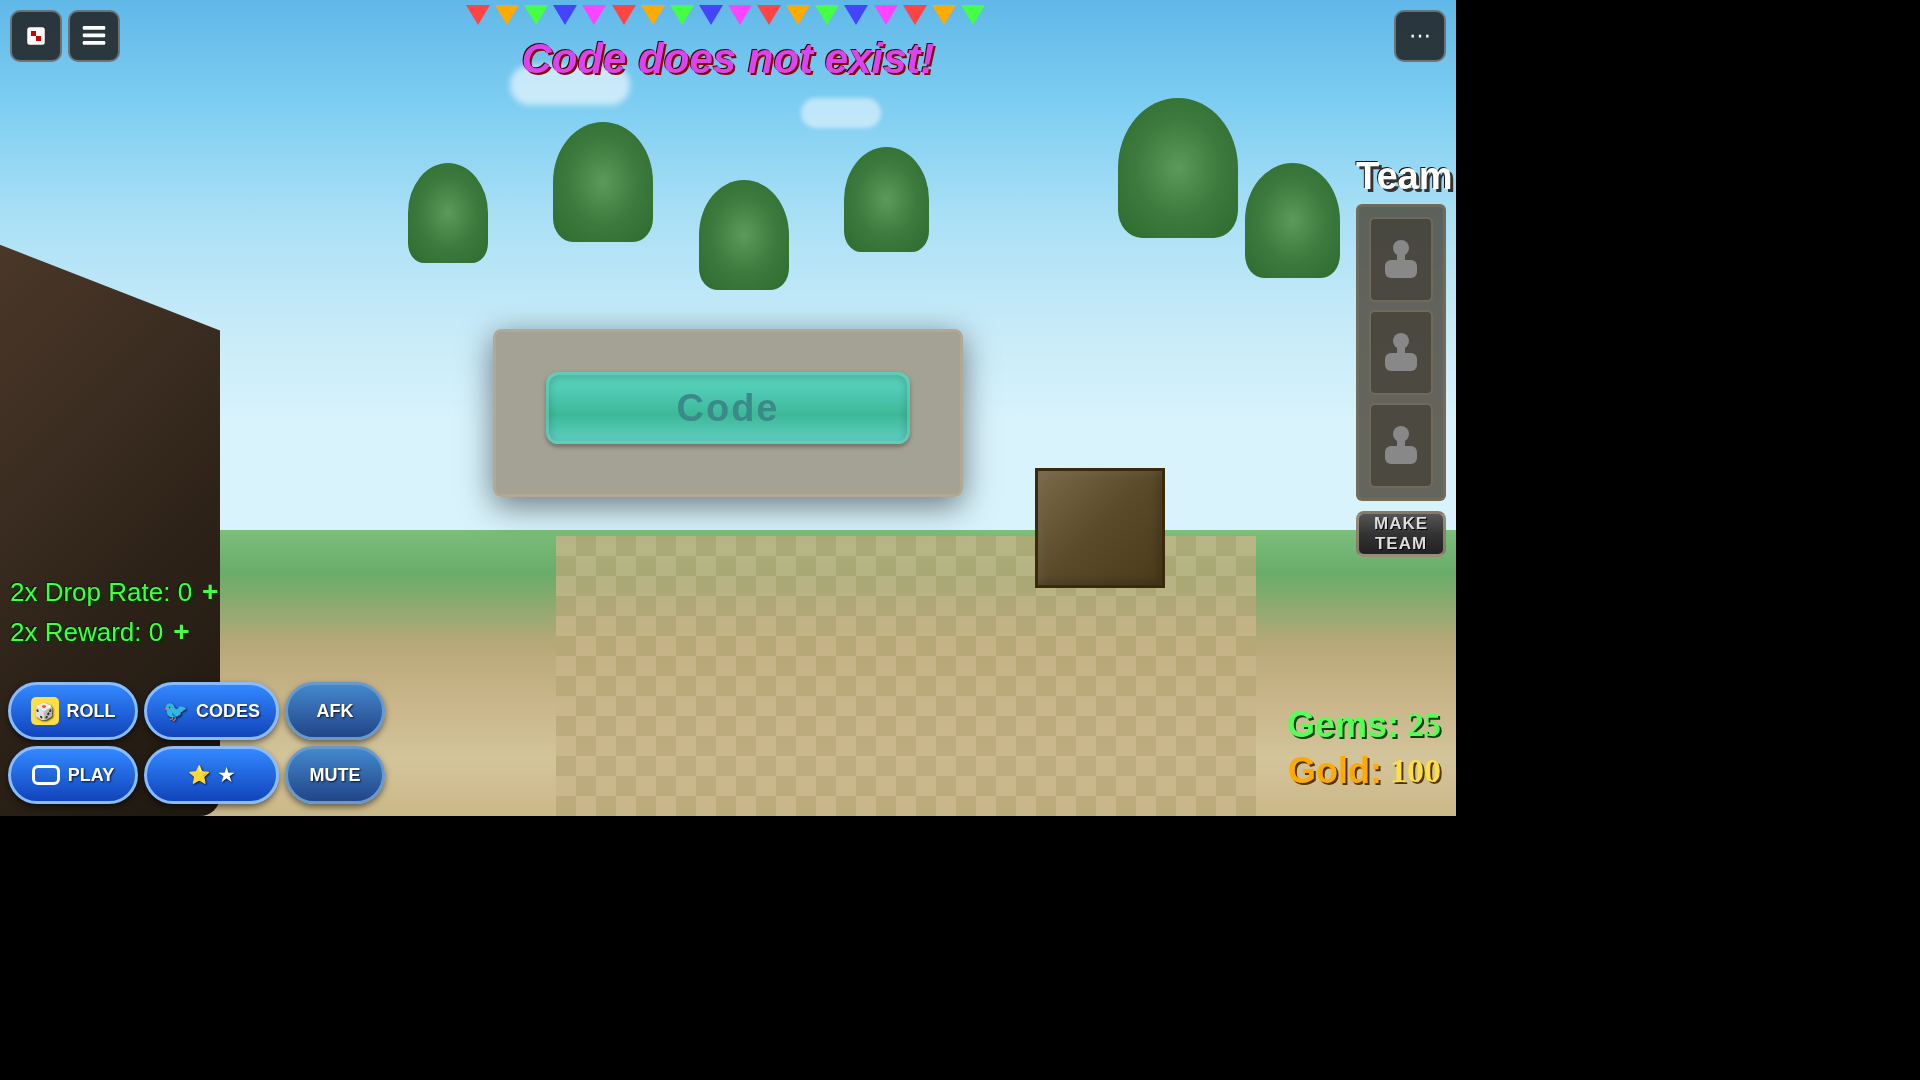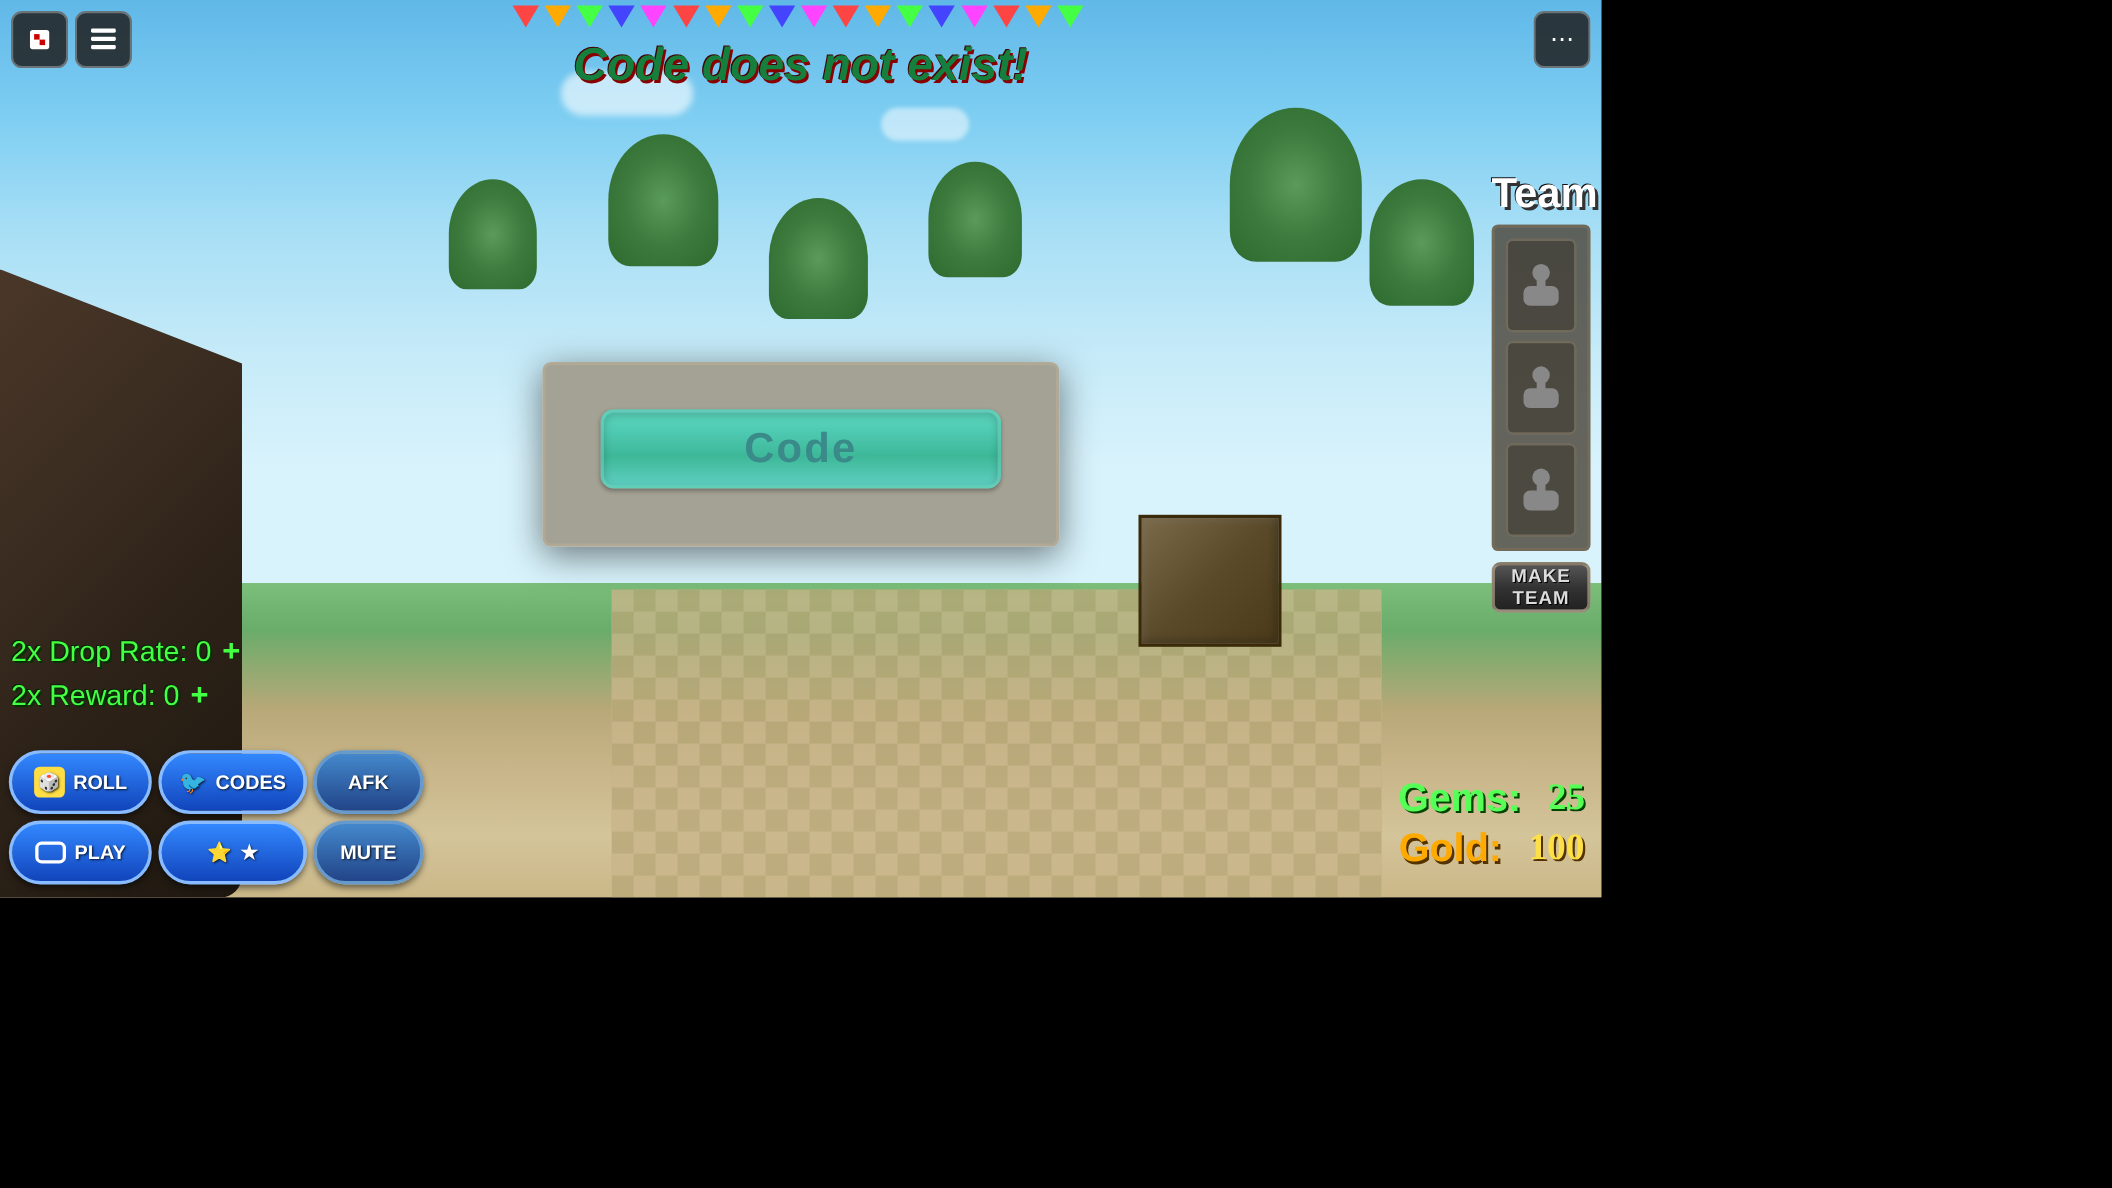--- a/index.html
+++ b/index.html
@@ -146,21 +146,21 @@
       font-size: 22px; color: white;
     }
 
     
     .error-message {
       position: absolute;
       top: 35px;
       left: 50%; transform: translateX(-50%);
       font-size: 42px;
       font-weight: 900;
-      color: #15803d;
+      color: #d946ef;
       text-shadow: 2px 2px 0 #880000, -1px -1px 0 #440000;
       white-space: nowrap;
       font-style: italic;
     }
 
     
     .code-dialog {
       position: absolute;
       top: 50%; left: 50%;
       transform: translate(-50%, -47%);
@@ -310,22 +310,22 @@
       min-width: 100px;
     }
 
     
     .currencies {
       position: absolute;
       bottom: 20px; right: 15px;
       text-align: right;
     }
     .currency-row {
-      display: flex; align-items: center; justify-content: center;
-      gap: 24px;
+      display: flex; align-items: center; justify-content: flex-end;
+      gap: 8px;
       margin-bottom: 4px;
     }
     .currency-label {
       font-size: 36px;
       font-weight: 900;
       font-family: 'Arial Black', sans-serif;
     }
     .currency-value {
       font-size: 34px;
       font-weight: 900;

